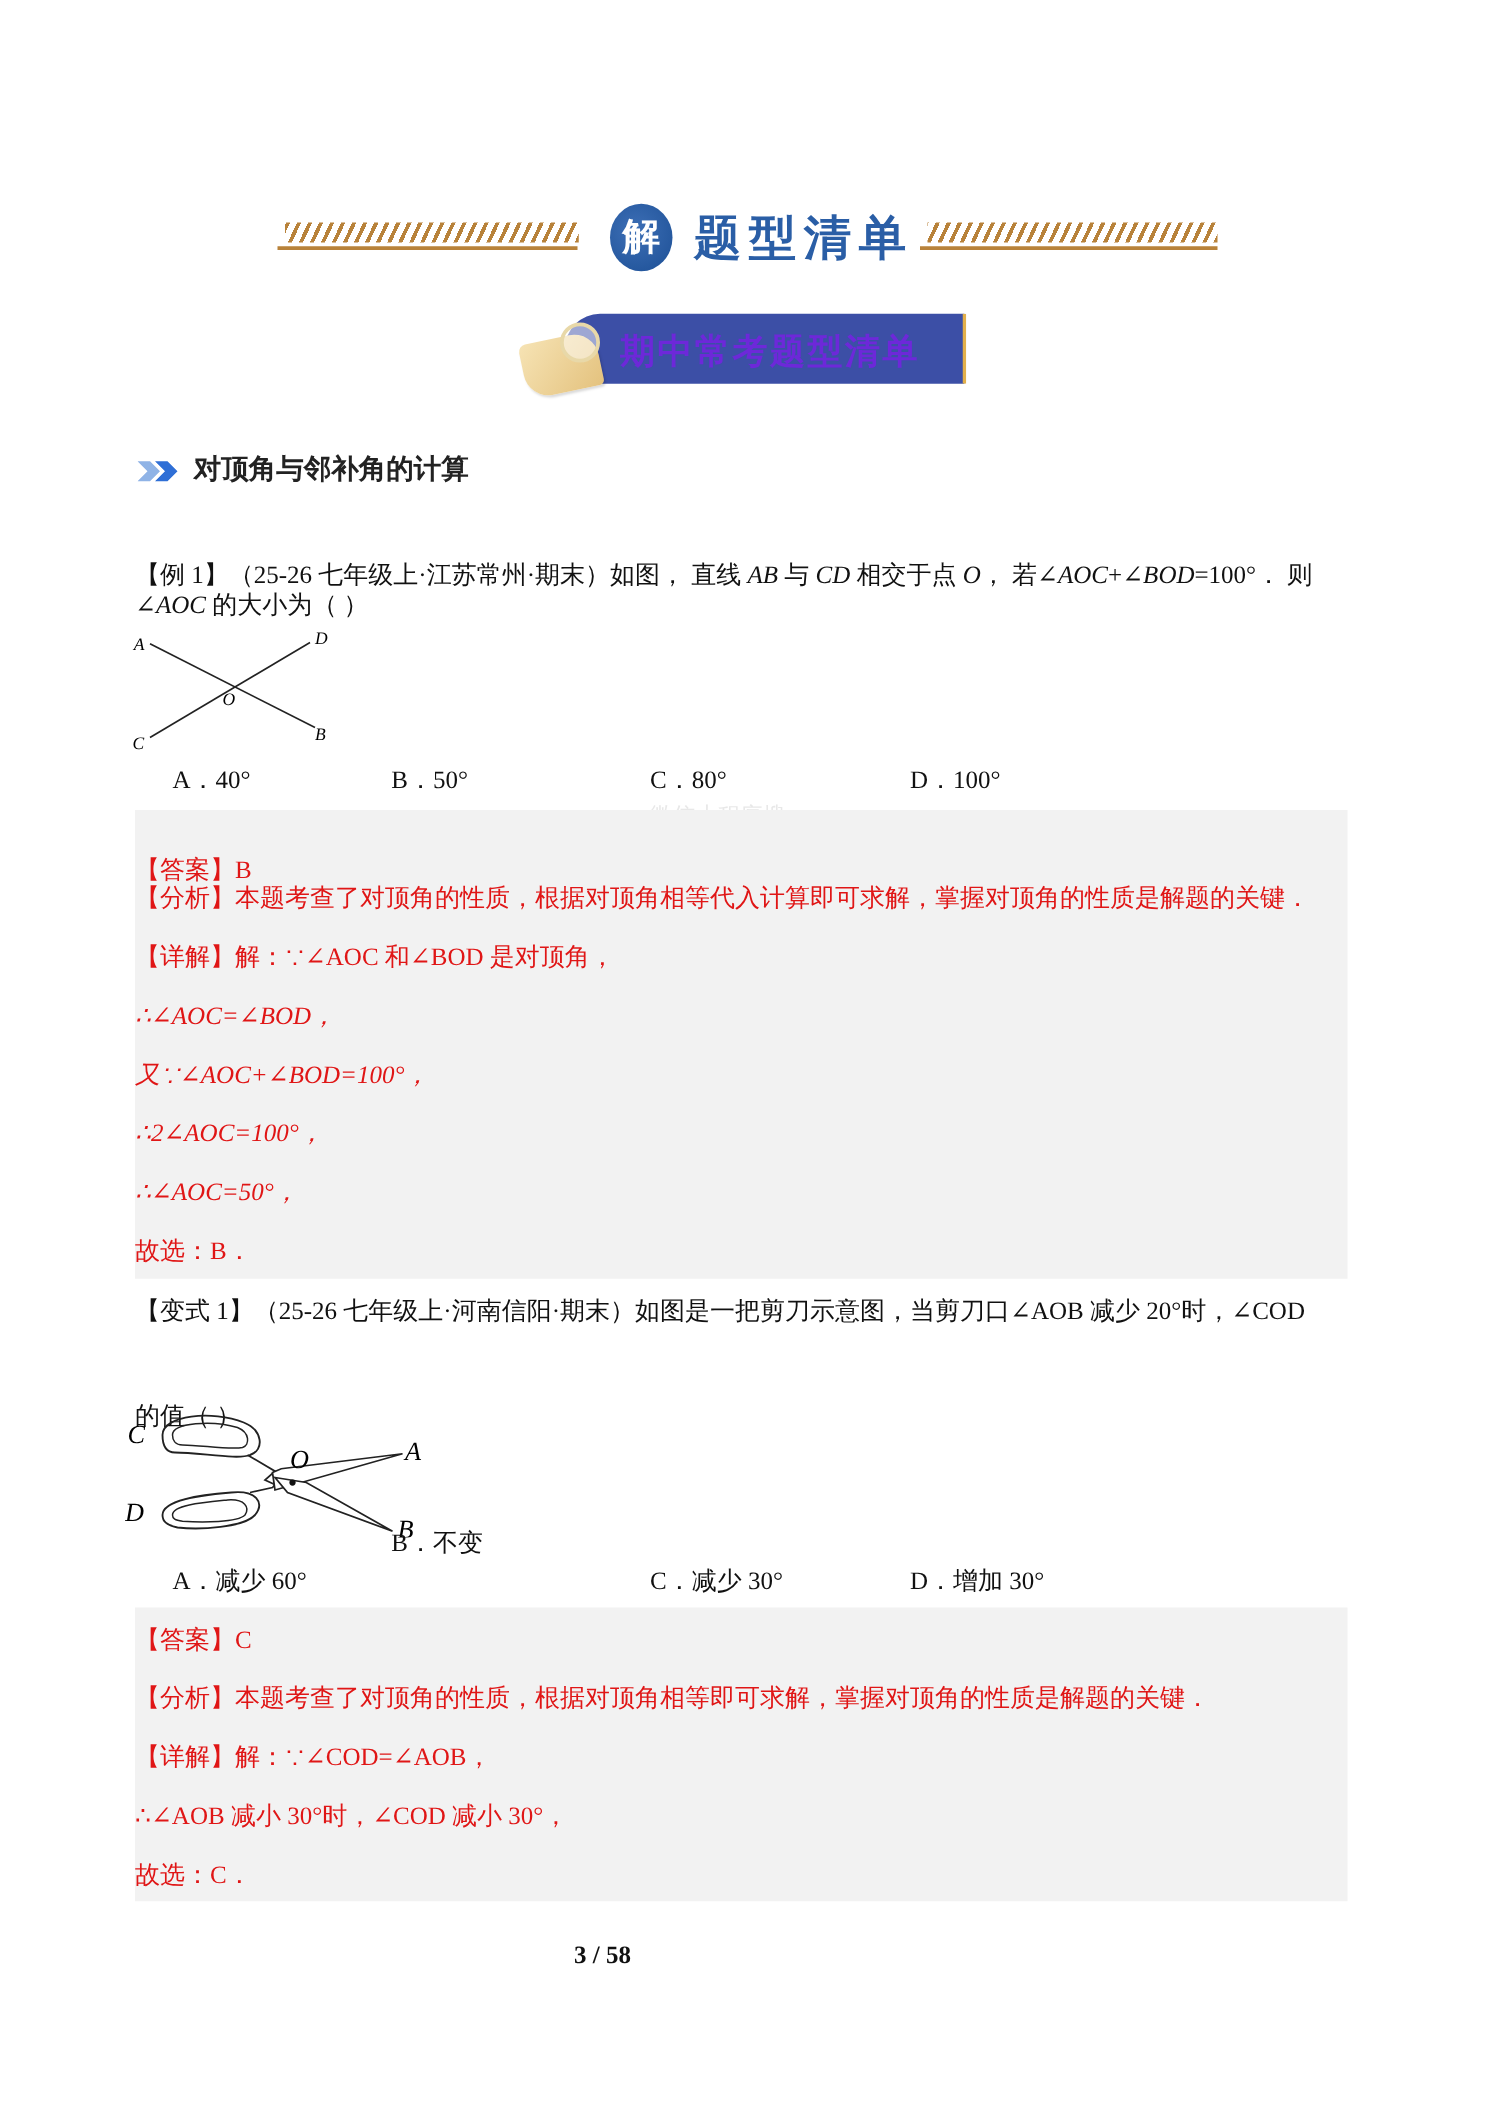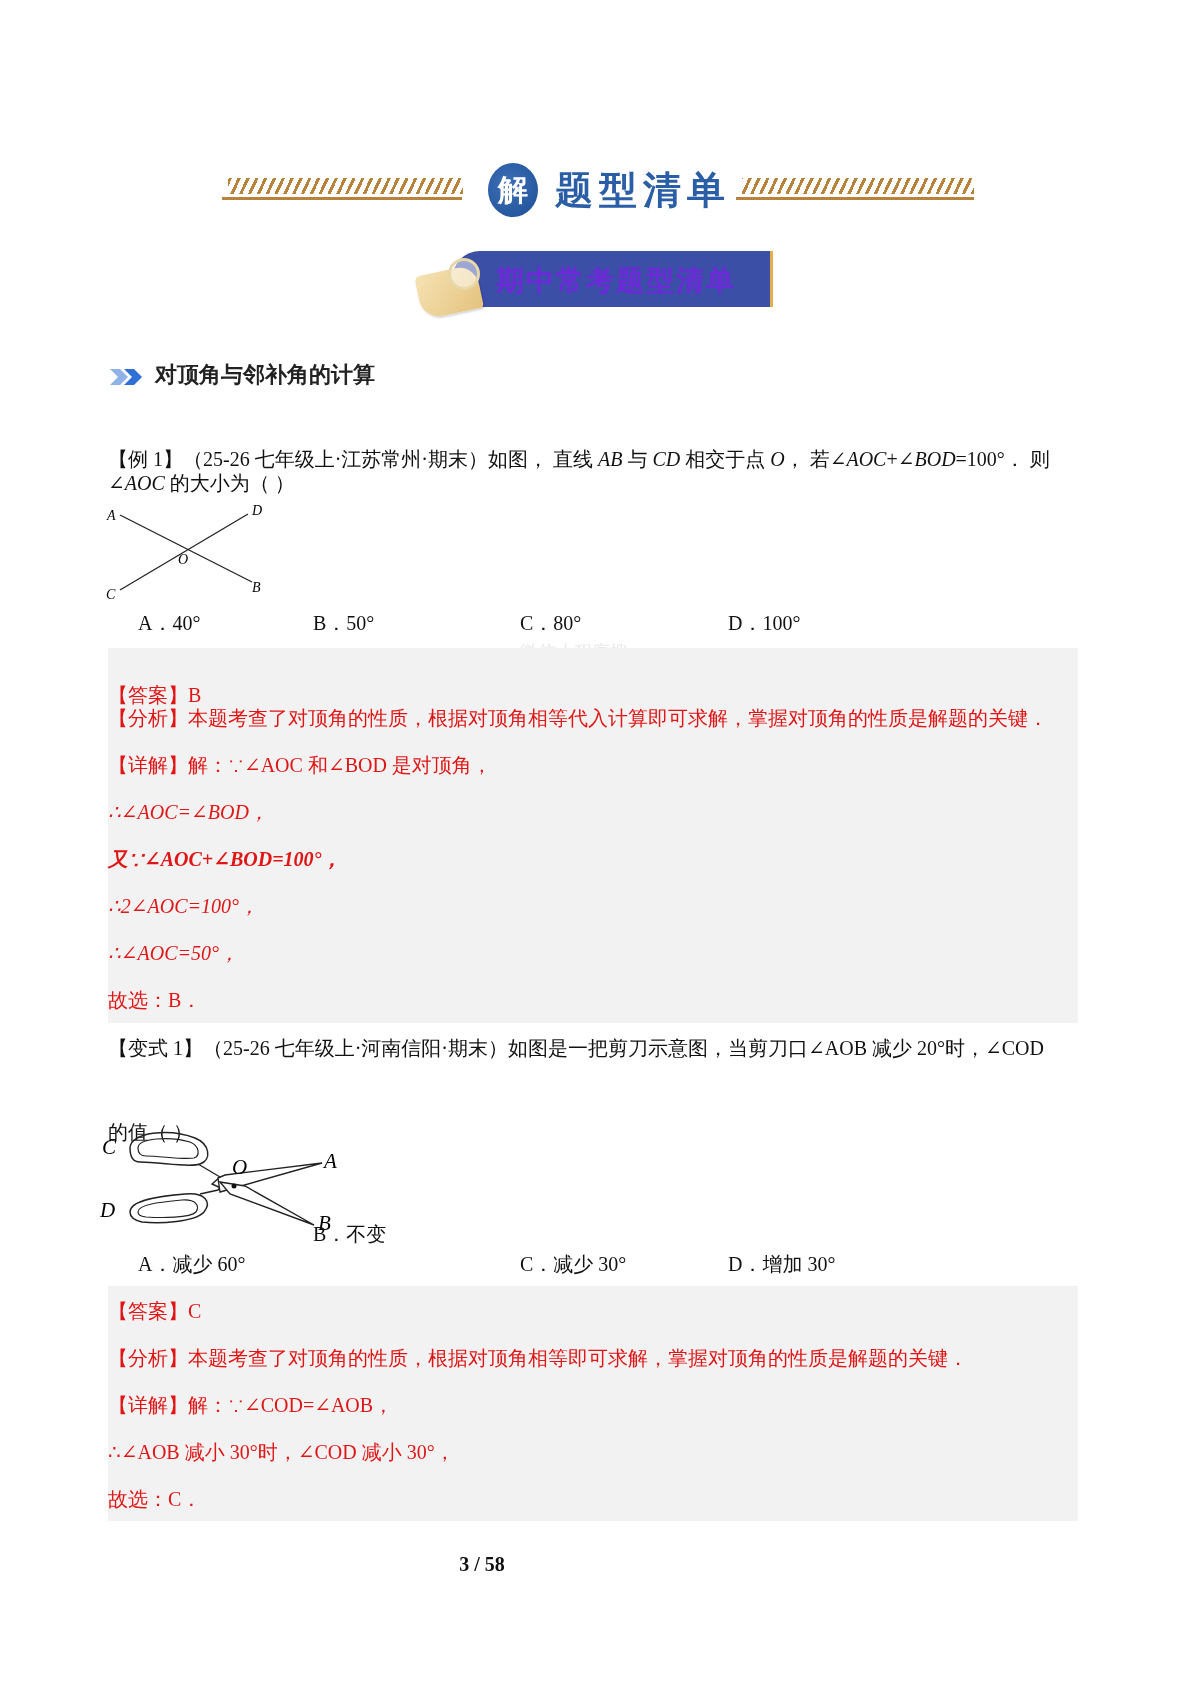--- a/index.html
+++ b/index.html
@@ -112,21 +112,21 @@
   <div class="opt" style="left:728px; top:610px;"><span>D．</span><span>100°</span></div>
 </div>
 
 <div class="watermark">微信小程序搜</div>
 
 <div class="ans-box" style="top:648px; height:375px;"></div>
 <div class="line red" style="top:658px;margin-top:24px;"><span>【答案】</span><span>B</span></div>
 <div class="line red" style="top:705px;"><span>【分析】</span><span>本题考查了对顶角的性质，根据对顶角相等代入计算即可求解，掌握对顶角的性质是解题的关键．</span></div>
 <div class="line red" style="top:752px;"><span>【详解】</span><span>解：∵∠AOC 和∠BOD 是对顶角，</span></div>
 <div class="line red it" style="top:799px;">∴∠AOC=∠BOD，</div>
-<div class="line red it" style="top:846px;font-weight:bold;">又∵∠AOC+∠BOD=100°，</div>
+<div class="line red it" style="top:846px;">又∵∠AOC+∠BOD=100°，</div>
 <div class="line red it" style="top:893px;">∴2∠AOC=100°，</div>
 <div class="line red it" style="top:940px;">∴∠AOC=50°，</div>
 <div class="line red" style="top:987px;">故选：B．</div>
 
 <div class="line" style="top:1035px;">
   <span>【变式 1】</span><span>（25-26 七年级上·河南信阳·期末）</span><span>如图是一把剪刀示意图，当剪刀口∠AOB 减少 20°时，∠COD</span>
 </div>
 <div class="line" style="top:1083px;margin-top:36px;">的值（    ）</div>
 
 <svg class="abs" style="left:100px; top:1120px;" width="260" height="110" viewBox="0 0 260 110">

